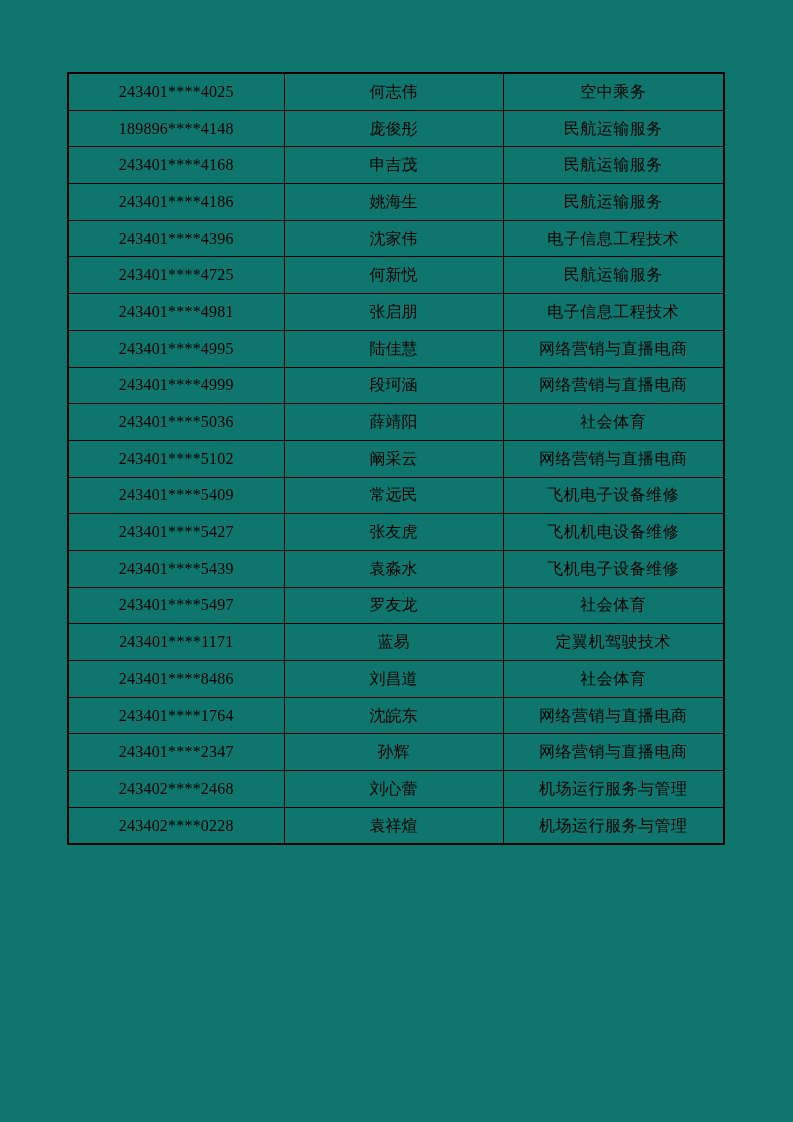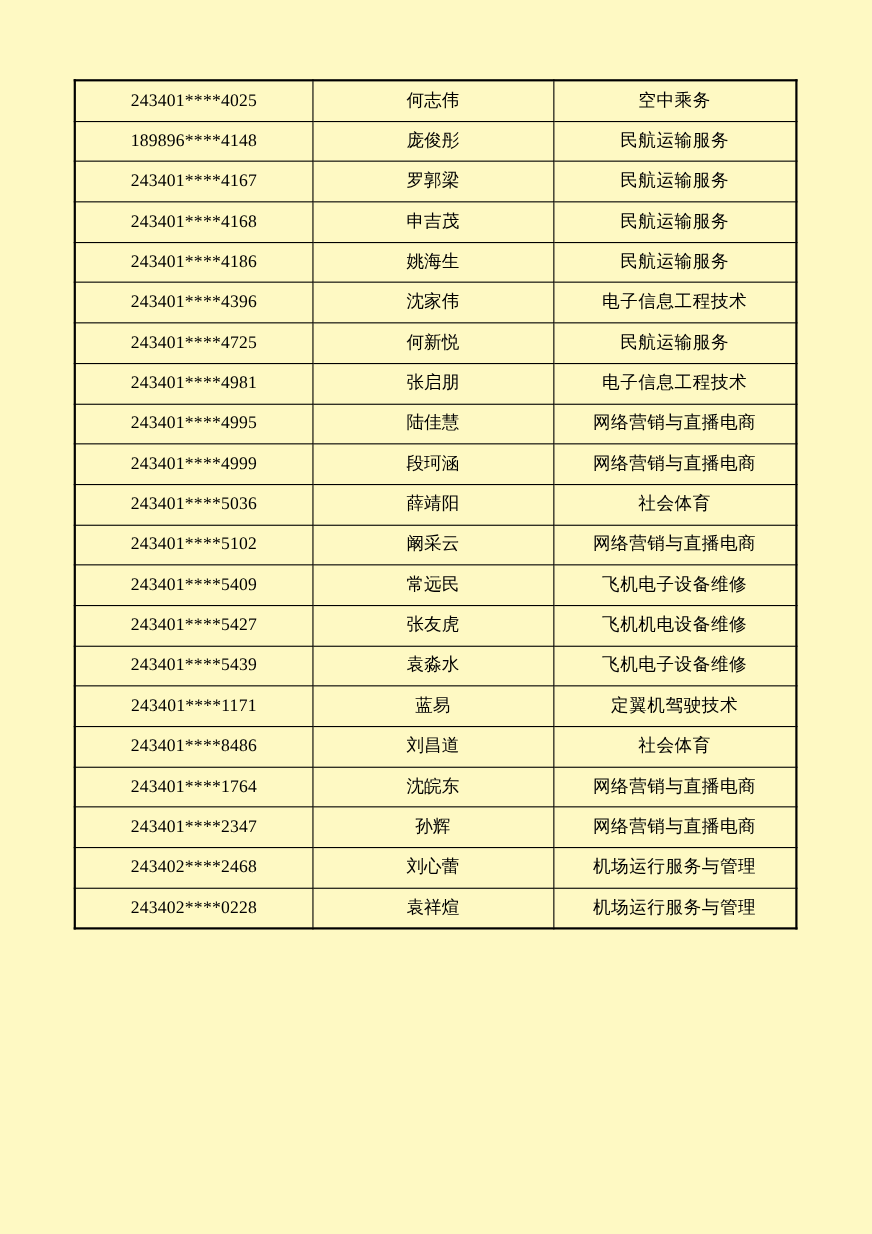--- a/index.html
+++ b/index.html
@@ -4,21 +4,21 @@
 <style>
   html, body {
     margin: 0;
     padding: 0;
     background: #ffffff;
   }
   .page {
     position: relative;
     width: 793px;
     height: 1122px;
-    background: #fef9c3;
+    background: #0f766e;
     overflow: hidden;
     font-family: "Liberation Serif", "DejaVu Serif", serif;
     color: #000000;
   }
   table.roster {
     position: absolute;
     left: 67px;
     top: 72px;
     width: 656px;
     border-collapse: collapse;
@@ -58,25 +58,20 @@
           <td class="cell-major">空中乘务</td>
         </tr>
 
 
         <tr>
           <td class="cell-id">189896****4148</td>
           <td class="cell-name">庞俊彤</td>
           <td class="cell-major">民航运输服务</td>
         </tr>
 
-        <tr>
-          <td class="cell-id">243401****4167</td>
-          <td class="cell-name">罗郭梁</td>
-          <td class="cell-major">民航运输服务</td>
-        </tr>
 
         <tr>
           <td class="cell-id">243401****4168</td>
           <td class="cell-name">申吉茂</td>
           <td class="cell-major">民航运输服务</td>
         </tr>
 
         <tr>
           <td class="cell-id">243401****4186</td>
           <td class="cell-name">姚海生</td>
@@ -138,20 +133,25 @@
           <td class="cell-name">张友虎</td>
           <td class="cell-major">飞机机电设备维修</td>
         </tr>
 
         <tr>
           <td class="cell-id">243401****5439</td>
           <td class="cell-name">袁淼水</td>
           <td class="cell-major">飞机电子设备维修</td>
         </tr>
 
+        <tr>
+          <td class="cell-id">243401****5497</td>
+          <td class="cell-name">罗友龙</td>
+          <td class="cell-major">社会体育</td>
+        </tr>
 
         <tr>
           <td class="cell-id">243401****1171</td>
           <td class="cell-name">蓝易</td>
           <td class="cell-major">定翼机驾驶技术</td>
         </tr>
 
         <tr>
           <td class="cell-id">243401****8486</td>
           <td class="cell-name">刘昌道</td>

